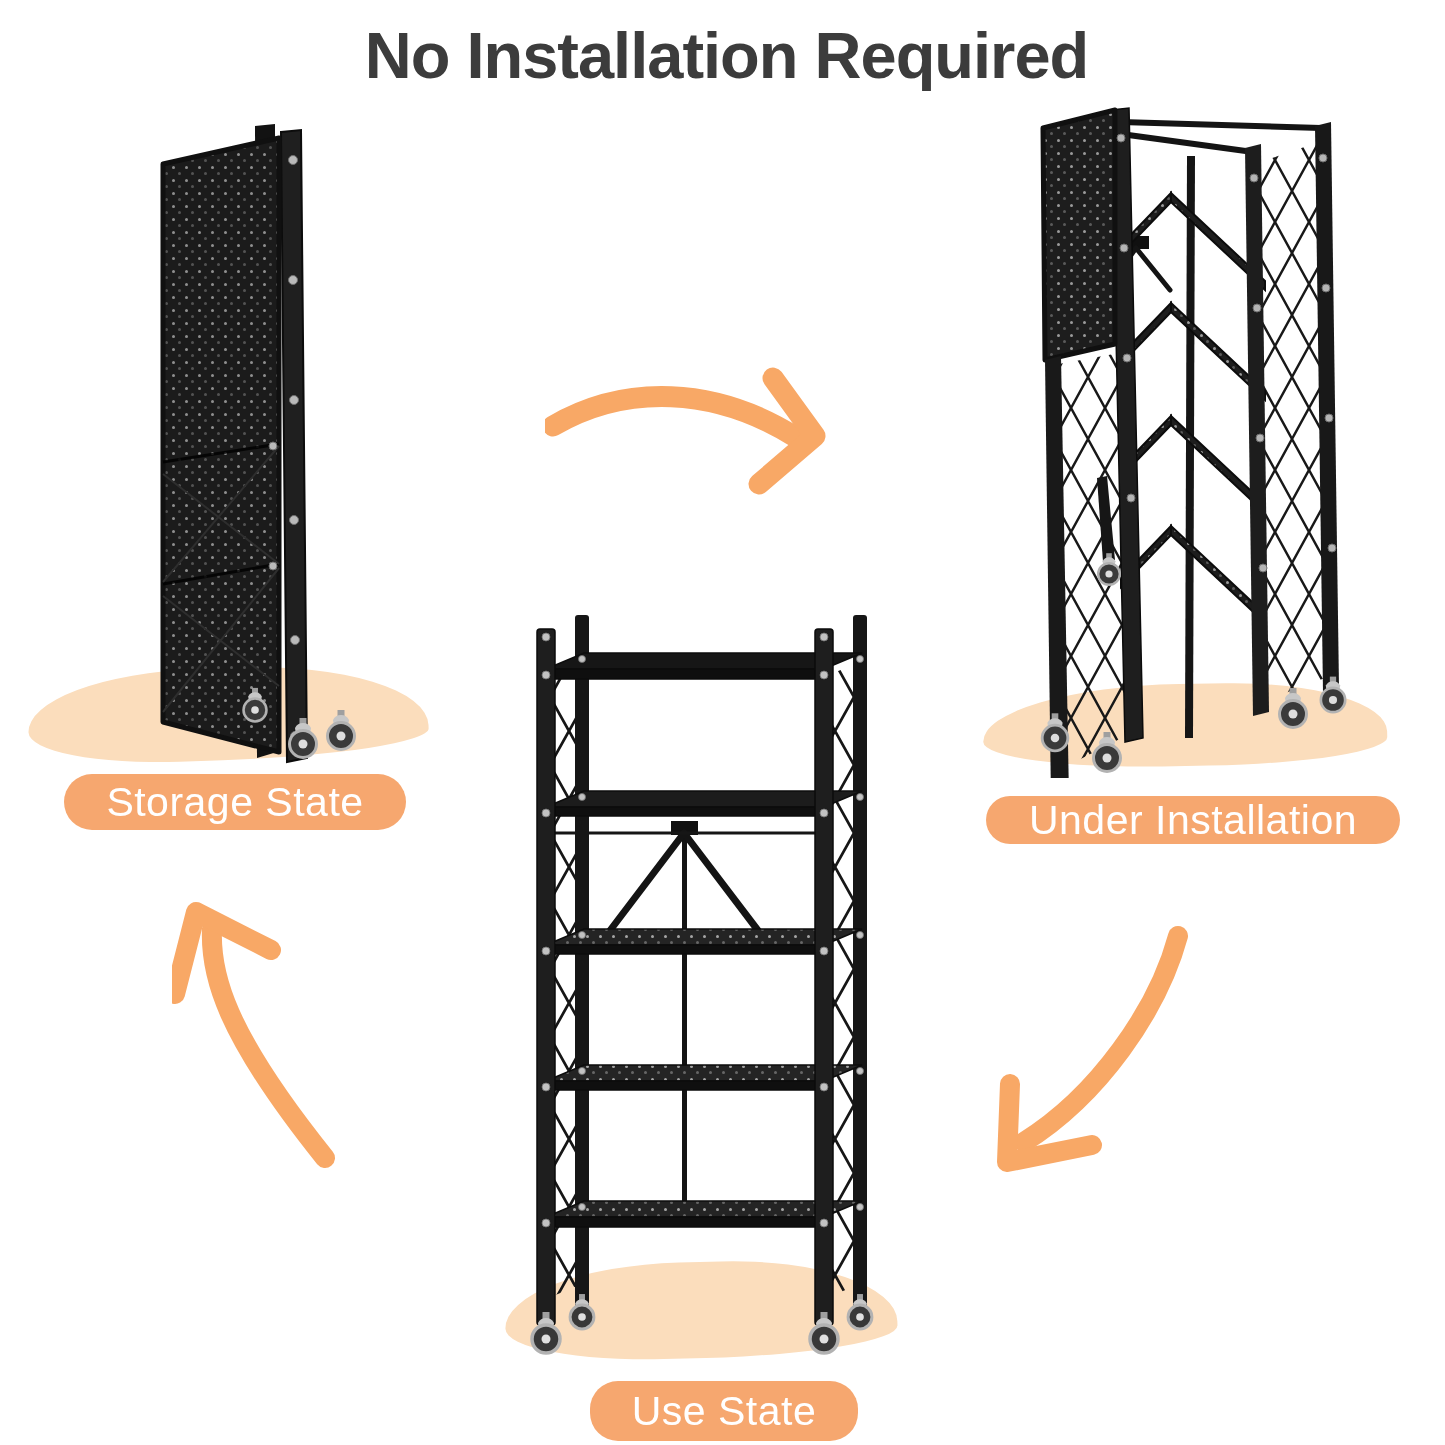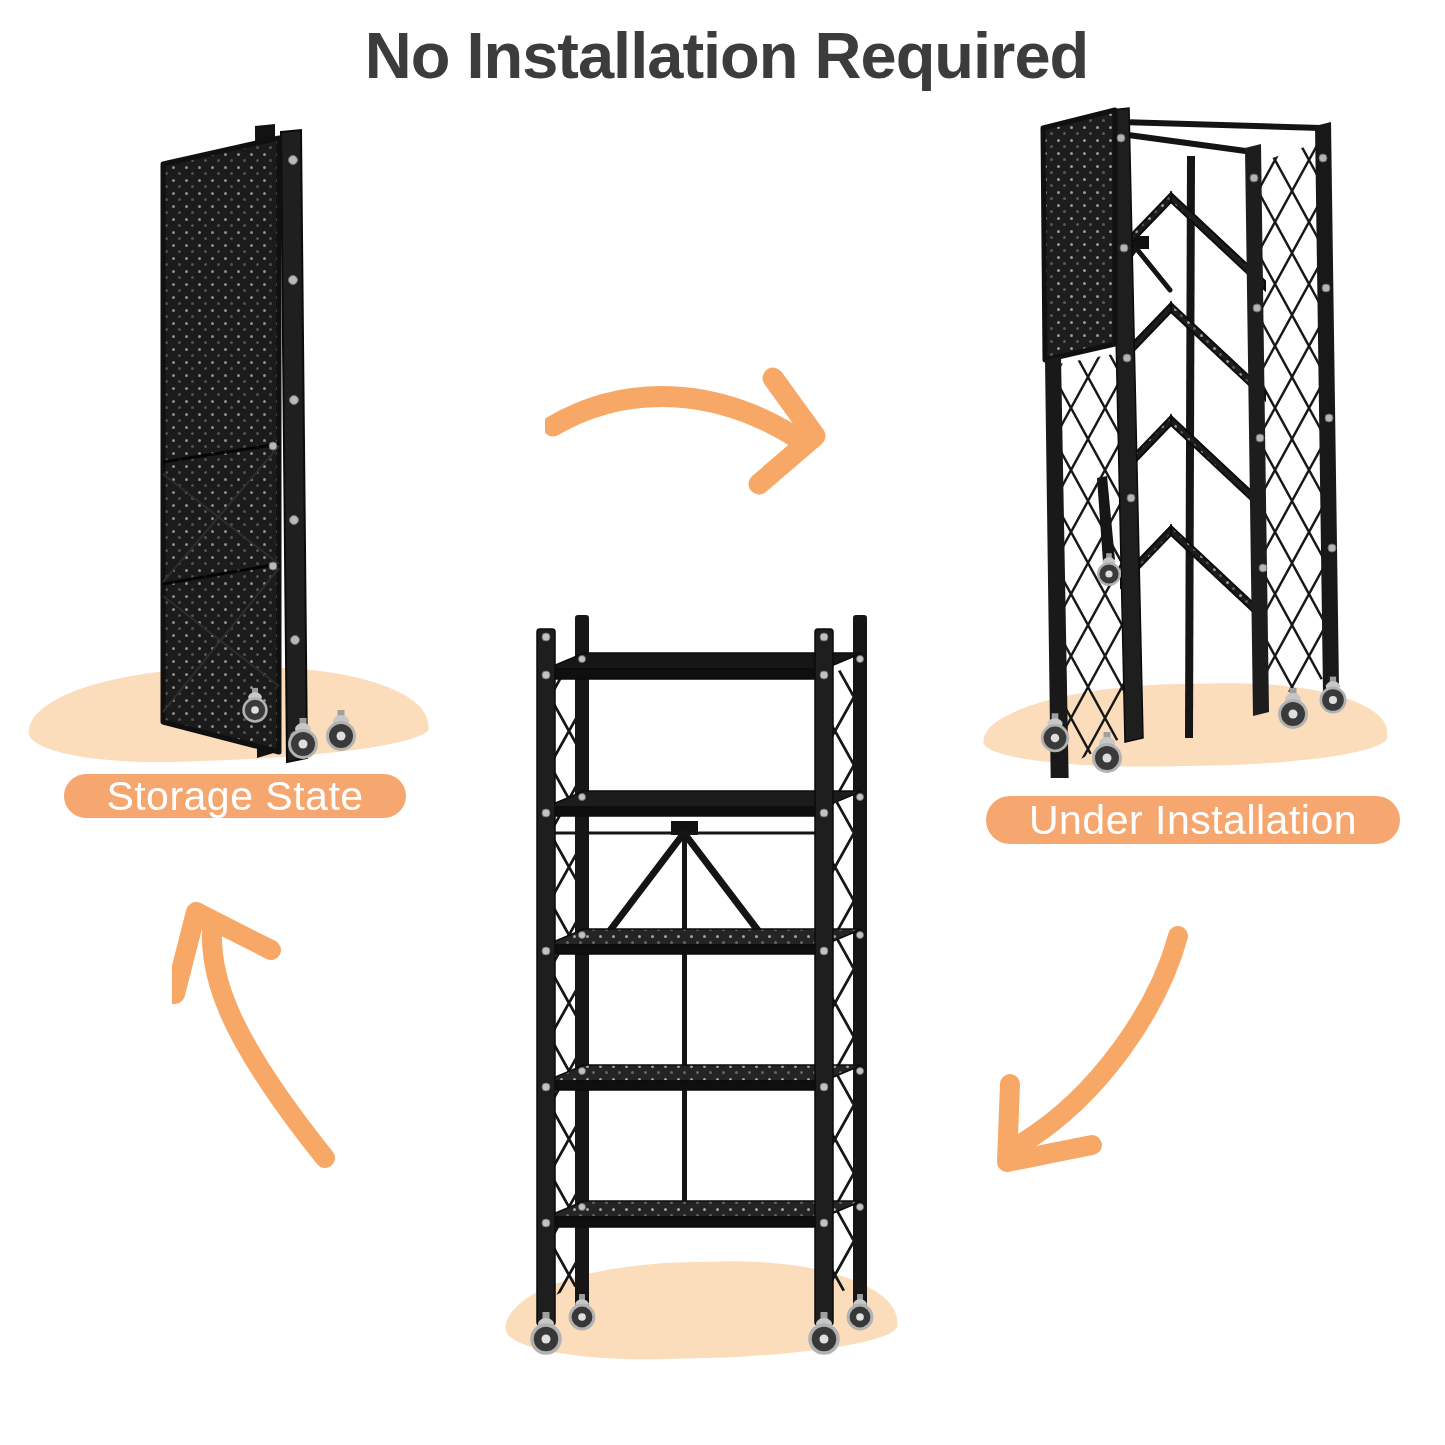--- a/index.html
+++ b/index.html
@@ -18,21 +18,21 @@
   .svg-storage{left:105px;top:112px;}
   .svg-under{left:1003px;top:98px;}
   .svg-use{left:493px;top:595px;}
   .arrow-svg{position:absolute;z-index:2;}
   .arrow-top{left:545px;top:362px;}
   .arrow-right{left:962px;top:898px;}
   .arrow-left{left:172px;top:882px;}
   .state-label{position:absolute;z-index:3;background:#F6A76F;border-radius:28px;
                color:#FFFFFF;display:flex;align-items:center;justify-content:center;
                font-size:41px;font-weight:400;letter-spacing:0.5px;}
-  .label-storage{left:64px;top:774px;width:342px;height:44px;}
+  .label-storage{left:64px;top:774px;width:342px;height:56px;}
   .label-under{left:986px;top:796px;width:414px;height:48px;}
   .label-use{left:590px;top:1381px;width:268px;height:60px;}
 </style>
 </head>
 <body>
 
 <div class="canvas">
 
   <h1 class="title">No Installation Required</h1>
 
@@ -250,14 +250,17 @@
       <path d="M 3,112 L 24,30 L 99,68"></path>
     </g>
   </svg>
 
   <div class="state-label label-storage">
     <span>Storage State</span>
   </div>
   <div class="state-label label-under">
     <span>Under Installation</span>
   </div>
+  <div class="state-label label-use">
+    <span>Use State</span>
+  </div>
 
 </div>
 
 </body></html>

